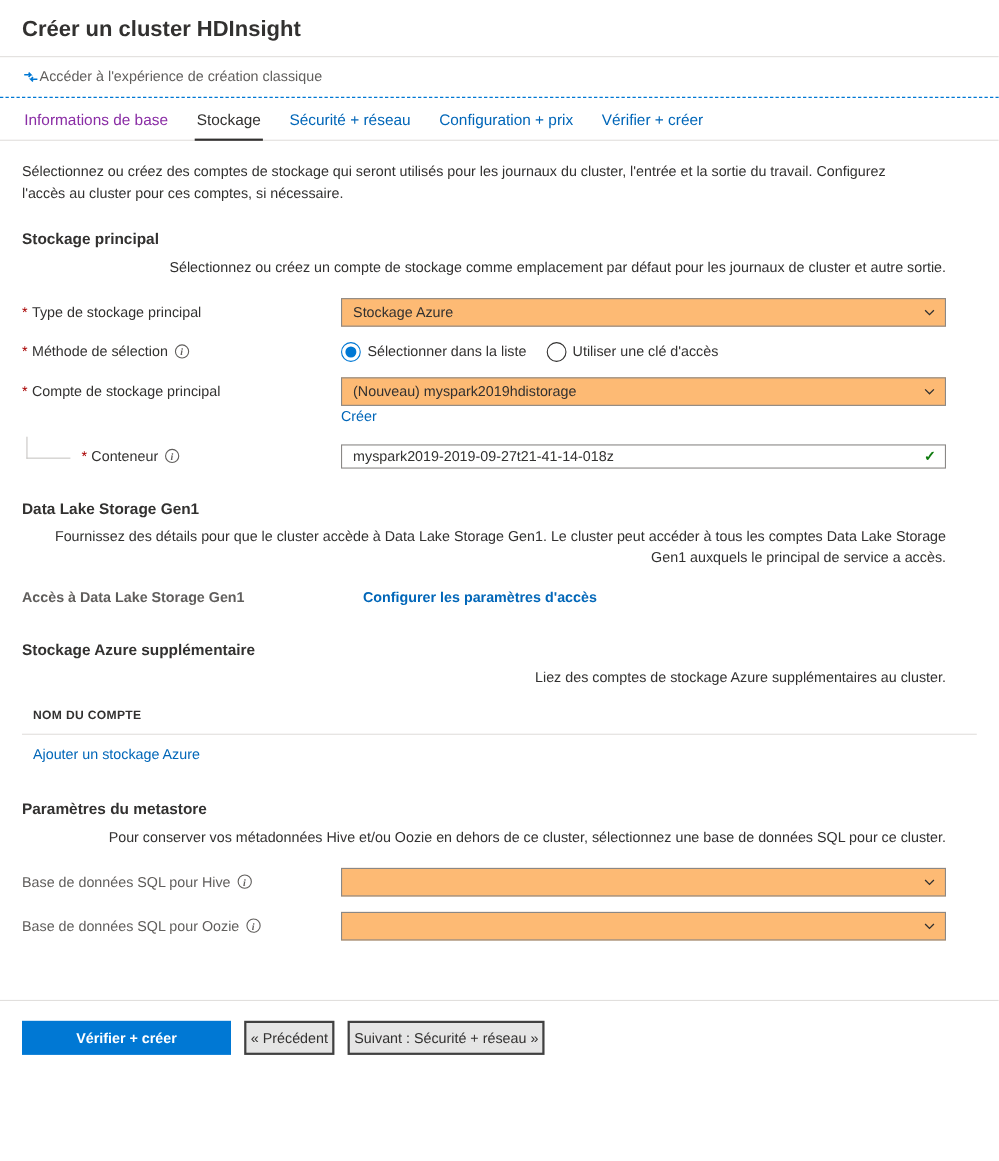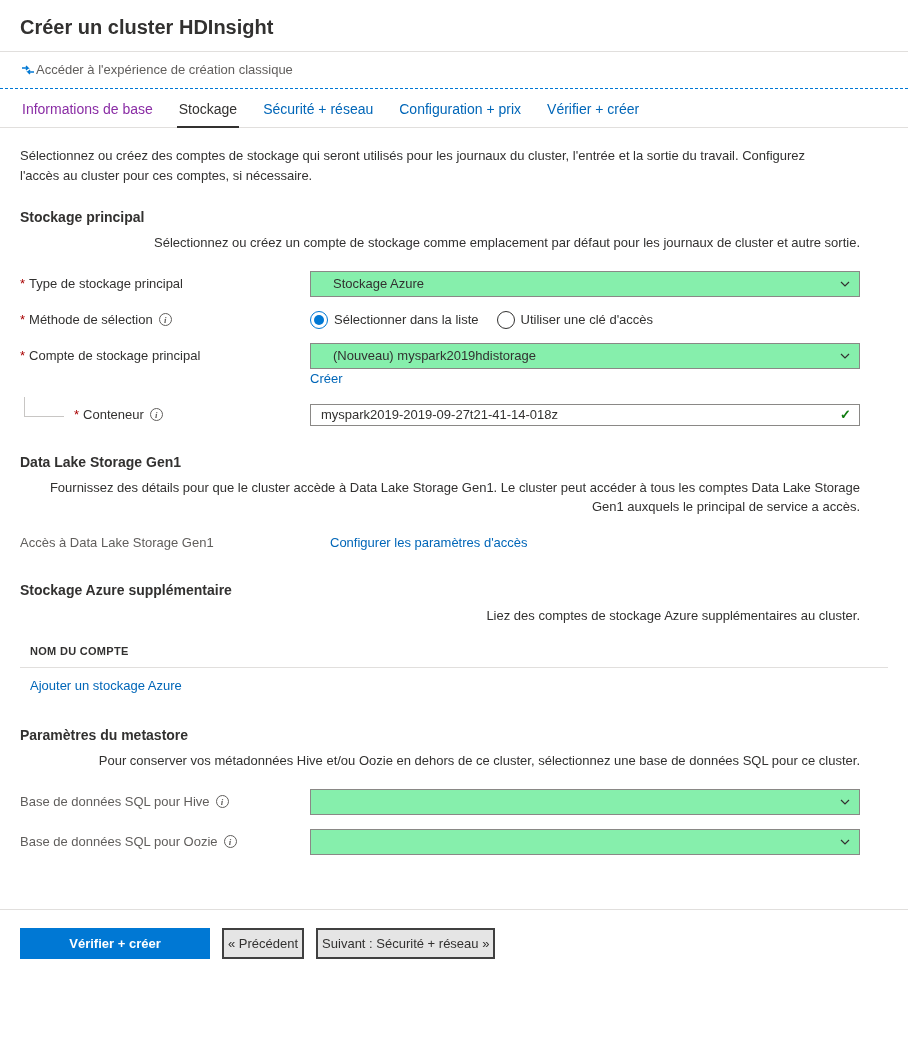--- a/index.html
+++ b/index.html
@@ -105,23 +105,23 @@
     font-style: italic;
     font-family: Georgia, serif;
   }
   .control-col {
     flex: 1;
     max-width: 550px;
   }
   .select {
     width: 100%;
     border: 1px solid #8a8886;
-    padding: 5px 30px 5px 22px;
-    font-size: 13px;
-    background: #86efac;
+    padding: 5px 30px 5px 10px;
+    font-size: 13px;
+    background: #fdba74;
     position: relative;
     display: flex;
     align-items: center;
     justify-content: space-between;
     cursor: pointer;
     height: 26px;
   }
   .select .chevron {
     position: absolute;
     right: 8px;
@@ -187,20 +187,21 @@
   .input-valid .check {
     position: absolute;
     right: 8px;
     color: #107c10;
     font-weight: bold;
   }
   .static-row {
     display: flex;
     align-items: center;
     margin-bottom: 32px;
+    font-weight: bold;
   }
   .static-label {
     width: 310px;
     flex-shrink: 0;
     color: #605e5c;
   }
   .section-spacer { margin-top: 28px; }
   .table-header {
     text-transform: uppercase;
     font-size: 11px;

